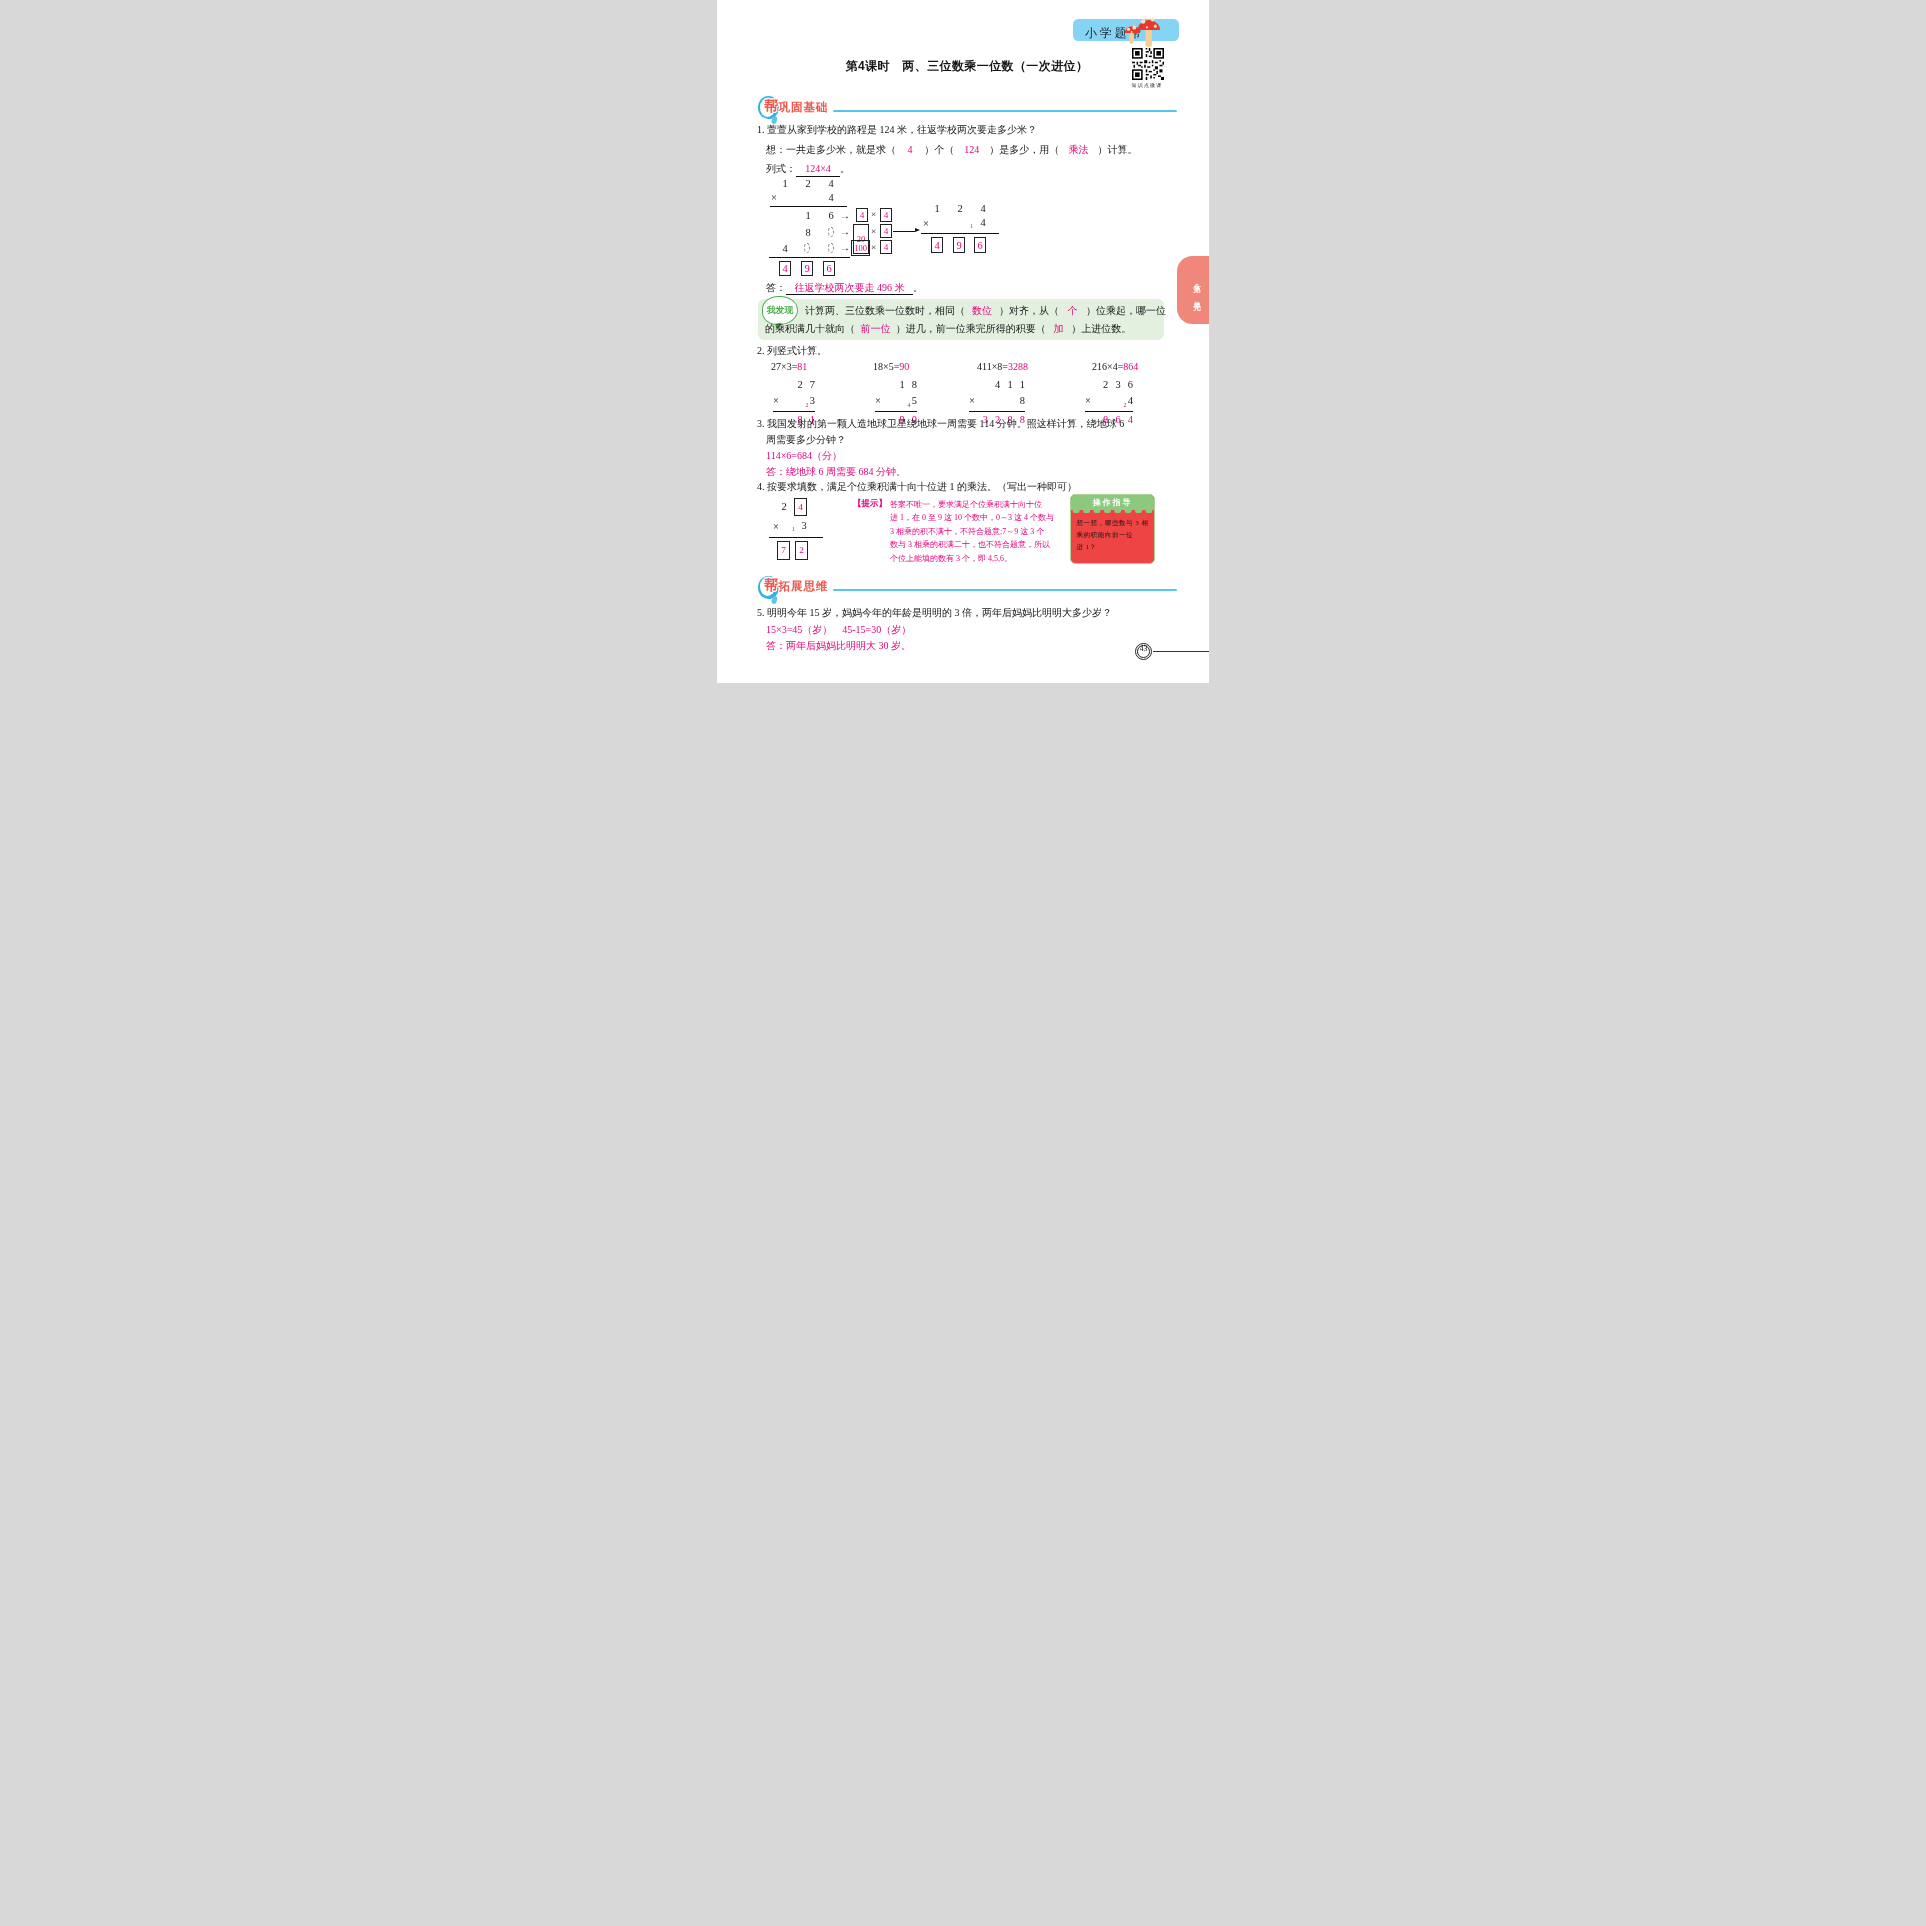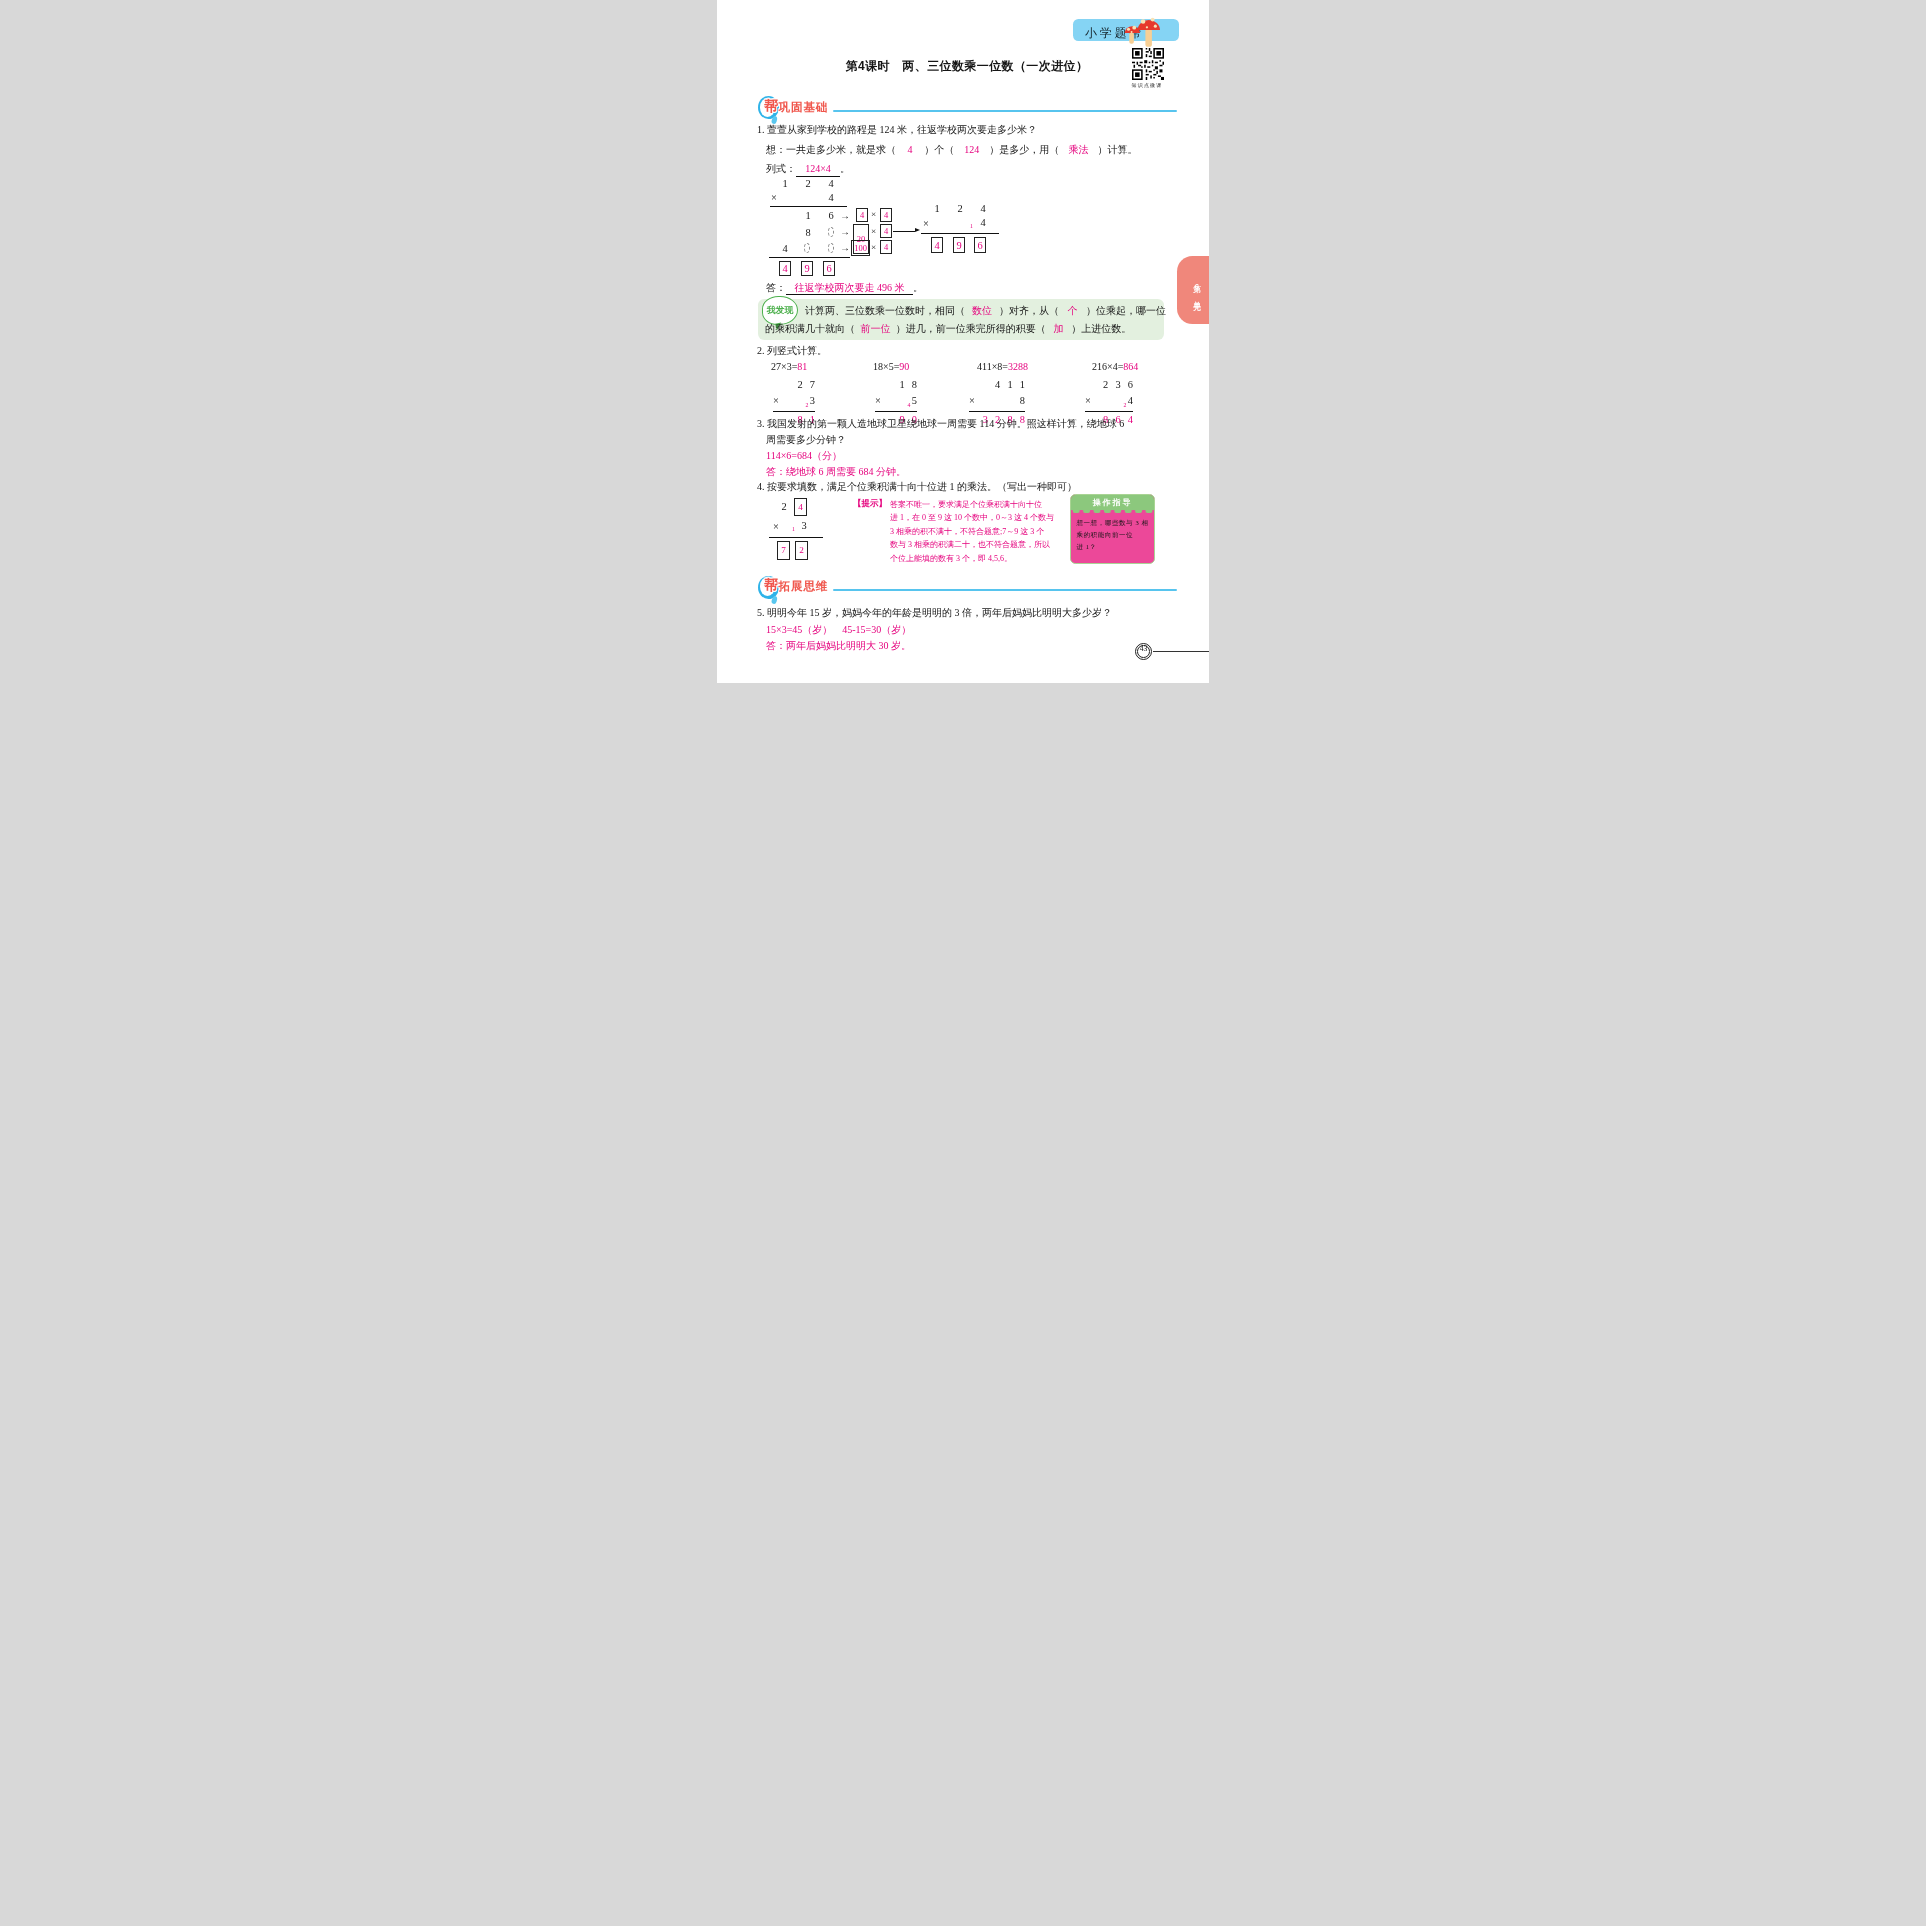--- a/index.html
+++ b/index.html
@@ -62,21 +62,21 @@
   .vform{font-size:10.4px;}
   .vrow{text-align:right;word-spacing:4.6px;line-height:11.6px;}
   .vrow2{display:flex;justify-content:space-between;line-height:11.6px;margin-top:4.6px;}
   .vcarry{font-size:5.8px;color:var(--pink);position:relative;top:3.1px;margin-right:1.5px;}
   .vhline{border-top:1.2px solid #111;margin-top:2.3px;}
   .vres{text-align:right;word-spacing:4.6px;line-height:11.6px;color:var(--pink);margin-top:2.3px;}
   
   .hint-line{font-size:8px;line-height:13px;color:var(--pink);white-space:nowrap;}
   .hint-label{font-size:8.5px;font-weight:bold;color:var(--pink);}
   
-  .guide{border:1.2px solid #a9d494;border-radius:5.4px;background:#ec4899;overflow:hidden;}
+  .guide{border:1.2px solid #a9d494;border-radius:5.4px;background:#ef4444;overflow:hidden;}
   .guide-head{height:14.6px;background:var(--guide-green);display:flex;align-items:center;justify-content:center;
     color:#fff;font-family:"Liberation Sans","DejaVu Sans",sans-serif;font-weight:bold;font-size:8px;letter-spacing:1.9px;}
   .guide-scallop{height:3.9px;background-image:radial-gradient(circle at 50% 0,var(--guide-green) 3.5px,transparent 3.9px);
     background-size:10.4px 3.9px;background-repeat:repeat-x;}
   .guide-line{font-size:6.5px;line-height:12px;letter-spacing:0.6px;padding-left:5.4px;white-space:nowrap;}
   
   .tab{background:var(--coral);border-radius:15.4px 0 0 15.4px;
     display:flex;align-items:center;justify-content:center;}
   .tab-text{writing-mode:vertical-rl;text-orientation:upright;color:#fff;font-weight:bold;
     font-family:"Liberation Sans","DejaVu Sans",sans-serif;font-size:7.7px;letter-spacing:3.1px;}

